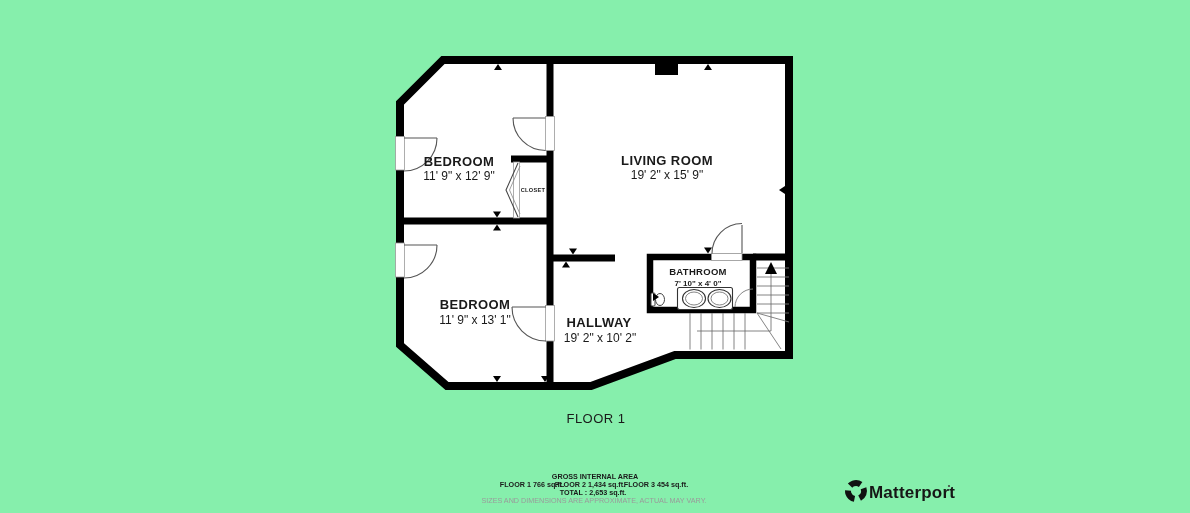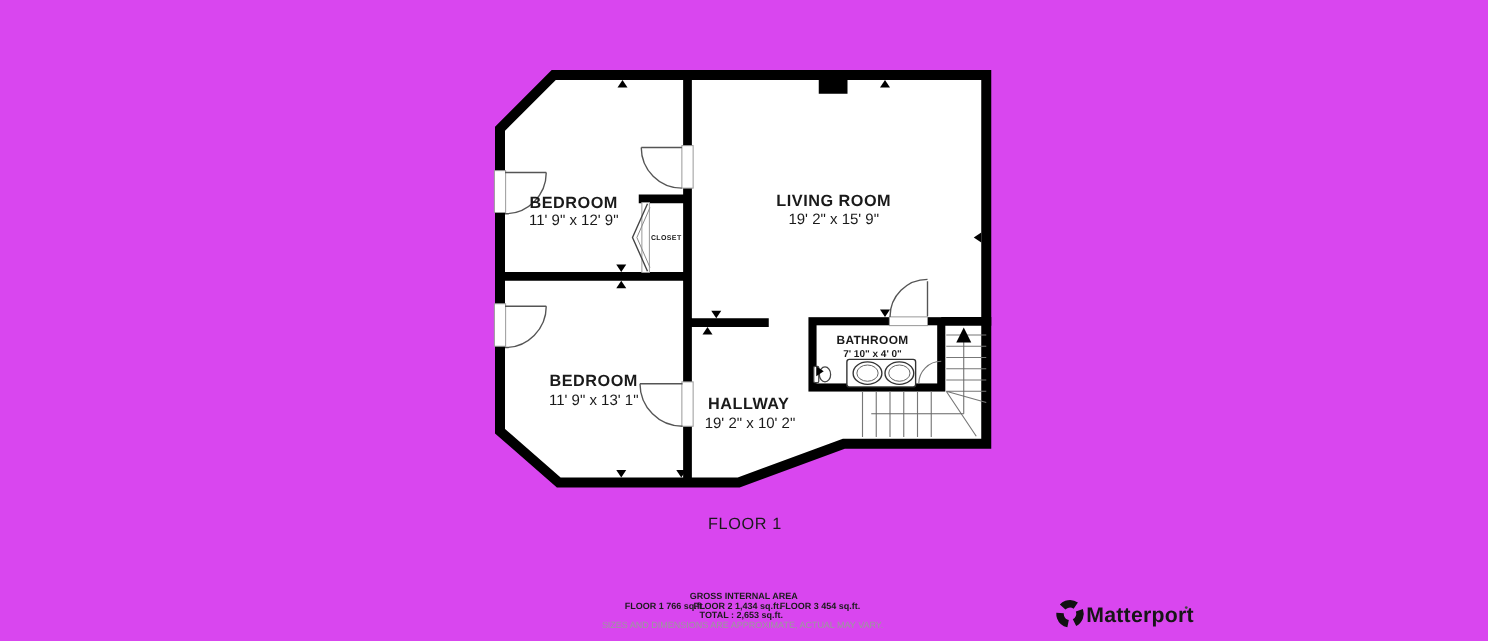--- a/index.html
+++ b/index.html
@@ -1,16 +1,16 @@
 <!DOCTYPE html>
 <html><head>
 <meta charset="utf-8">
 <style>
   html,body{margin:0;padding:0;background:#fff;}
-  .canvas{position:relative;width:1190px;height:513px;background:#d946ef;overflow:hidden;
+  .canvas{position:relative;width:1190px;height:513px;background:#86efac;overflow:hidden;
           font-family:"Liberation Sans",sans-serif;}
   svg text{font-family:"Liberation Sans",sans-serif;fill:#1a1a1a;}
   .room-name{font-size:13px;font-weight:700;letter-spacing:.4px;}
   .room-dims{font-size:12px;font-weight:500;}
   .bath-name{font-size:9.5px;font-weight:700;letter-spacing:.3px;}
   .bath-dims{font-size:8px;font-weight:600;}
   .closet-name{font-size:5.6px;font-weight:600;letter-spacing:.3px;}
   .floor-label{font-size:13px;font-weight:500;letter-spacing:.5px;}
   .ft-title{font-size:7.2px;font-weight:700;}
   .ft-line{font-size:7.2px;font-weight:600;}

